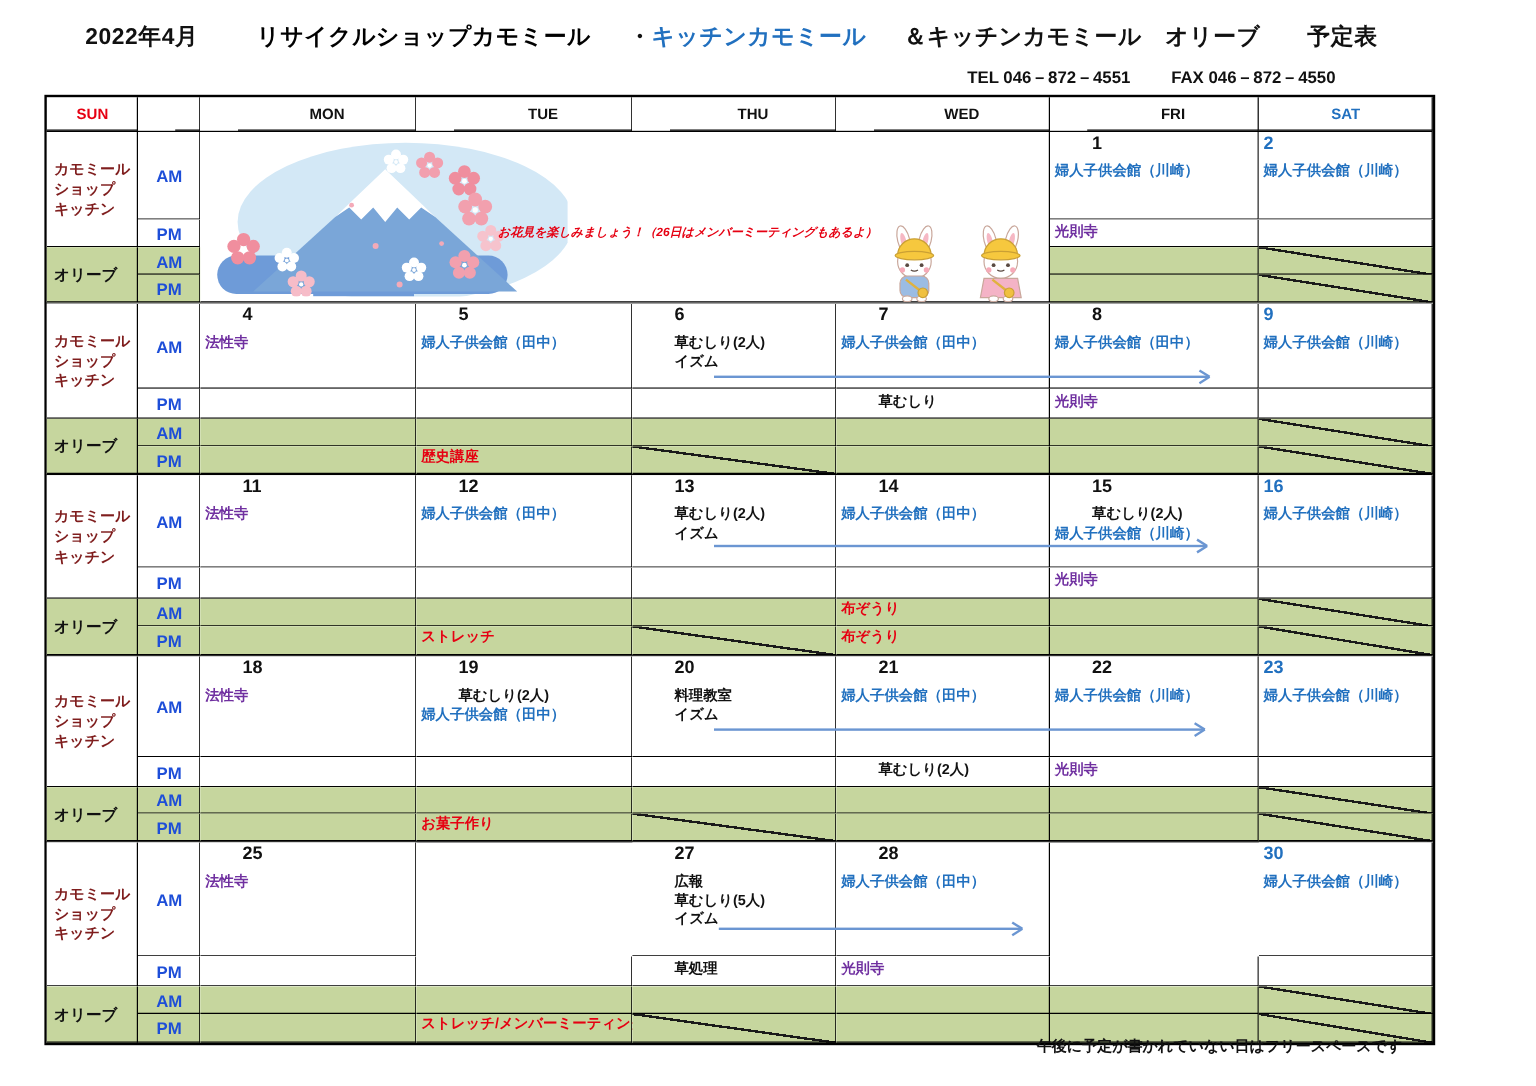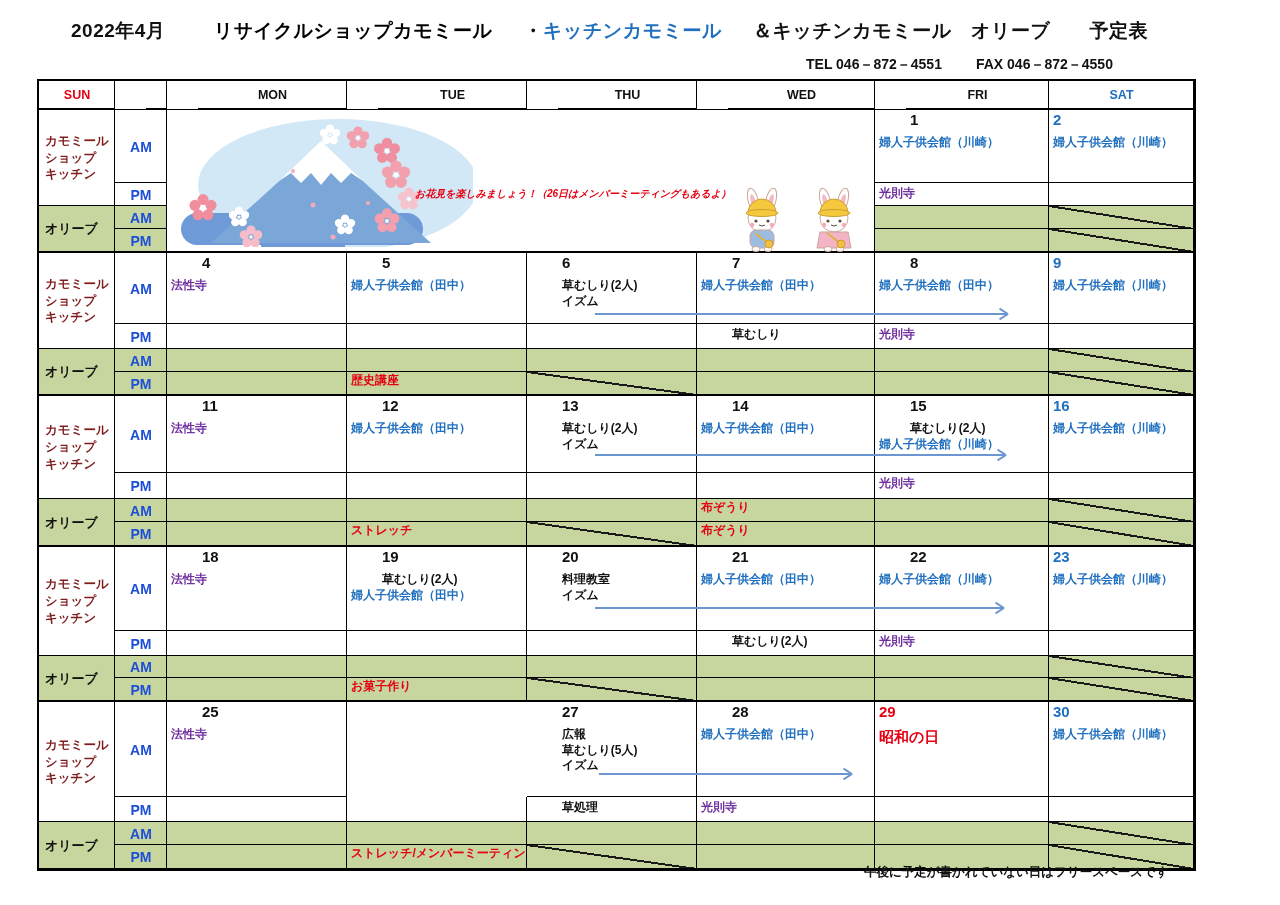--- a/index.html
+++ b/index.html
@@ -401,24 +401,20 @@
           <div class="c daycell green crossed" style="grid-area: 4 / 5 / span 1 / span 1;"></div>
           <div class="c daycell" style="grid-area: 1 / 6 / span 1 / span 1;">
             <div class="date t-black">28</div>
             <div class="evt t-blue">婦人子供会館（田中）</div>
           </div>
           <div class="c daycell pmcell" style="grid-area: 2 / 6 / span 1 / span 1;">
             <div class="evt t-purple">光則寺</div>
           </div>
           <div class="c daycell green" style="grid-area: 3 / 6 / span 1 / span 1;"></div>
           <div class="c daycell green" style="grid-area: 4 / 6 / span 1 / span 1;"></div>
-          <div class="c daycell" style="grid-area: 1 / 7 / span 1 / span 1;">
-            <div class="date t-red">29</div>
-            <div class="evt t-red evt-lg">昭和の日</div>
-          </div>
           <div class="c daycell pmcell" style="grid-area: 2 / 7 / span 1 / span 1;"></div>
           <div class="c daycell green" style="grid-area: 3 / 7 / span 1 / span 1;"></div>
           <div class="c daycell green" style="grid-area: 4 / 7 / span 1 / span 1;"></div>
           <div class="c daycell" style="grid-area: 1 / 8 / span 1 / span 1;">
             <div class="date t-blue">30</div>
             <div class="evt t-blue">婦人子供会館（川崎）</div>
           </div>
           <div class="c daycell pmcell" style="grid-area: 2 / 8 / span 1 / span 1;"></div>
           <div class="c daycell green crossed" style="grid-area: 3 / 8 / span 1 / span 1;"></div>
           <div class="c daycell green crossed" style="grid-area: 4 / 8 / span 1 / span 1;"></div>

